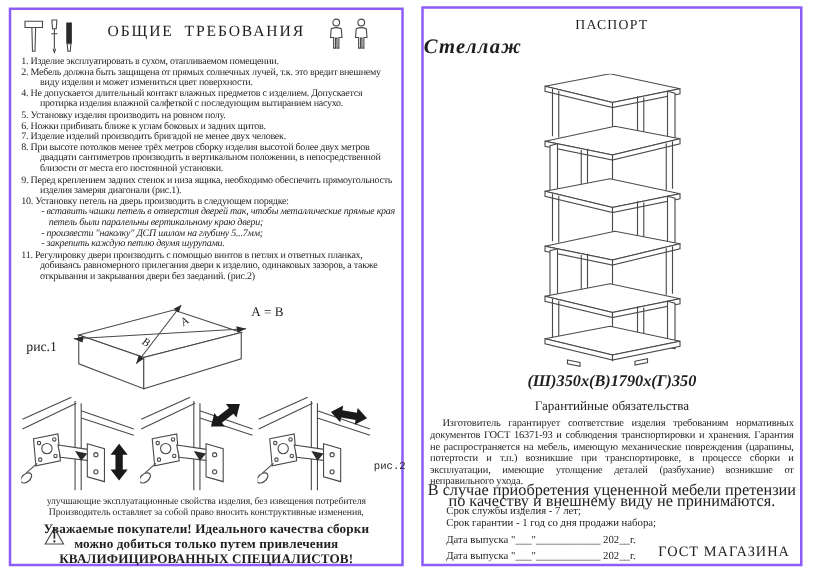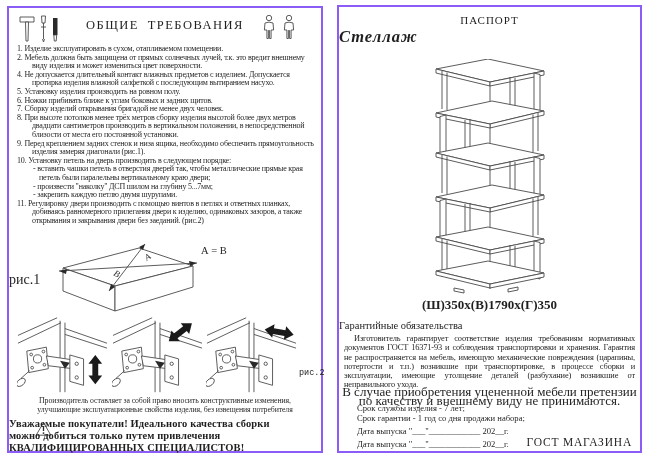--- a/index.html
+++ b/index.html
@@ -15,47 +15,47 @@
   
   .lp-header{position:absolute;top:3px;left:6px;right:6px;height:32px;}
   .lp-title{position:absolute;left:0;right:0;top:7px;text-align:center;
     font-size:12.5px;letter-spacing:1.5px;word-spacing:4px;}
   .tools-ic{position:absolute;left:4px;top:2px;}
   .people-ic{position:absolute;right:14px;top:3px;}
 
   .req-list{position:absolute;top:37px;left:8px;width:299px;
     font-size:8px;line-height:8.6px;letter-spacing:-0.2px;}
   .req-item{padding-left:15px;text-indent:-15px;}
-  .req-sub{padding-left:22px;text-indent:-6px;}
+  .req-sub{padding-left:22px;text-indent:-6px;font-style:italic;}
 
   .fig1-row{position:absolute;left:0;top:231px;width:100%;height:78px;}
-  .fig1-label{position:absolute;left:0;top:33px;font-size:14px;}
+  .fig1-label{position:absolute;left:12px;top:33px;font-size:11px;}
   .fig1-svg{position:absolute;left:42px;top:2px;}
   .fig1-eq{position:absolute;left:192px;top:6px;font-size:10.5px;}
 
   .fig2-row{position:absolute;left:0;top:305px;width:100%;height:84px;font-family:Liberation Mono, monospace;}
   .hinge-svg{position:absolute;top:0;}
   .hinge-1{left:8px;} .hinge-2{left:103px;} .hinge-3{left:197px;}
   .fig2-label{position:absolute;left:290px;top:55px;font-size:8.5px;}
 
   .manu-note{position:absolute;left:0;top:389px;width:100%;text-align:center;
     font-size:7.8px;line-height:8.6px;letter-spacing:-0.1px;color:#2a2a2a;}
-  .notice{position:absolute;left:0;top:410px;width:100%;text-align:left;
+  .notice{position:absolute;left:0;top:410px;width:100%;text-align:center;
     font-size:10.5px;line-height:11.8px;font-weight:bold;letter-spacing:0.1px;}
   .warn-tri{position:absolute;left:26px;top:413px;}
 
   
   .rp-doctype{position:absolute;top:7px;left:0;width:100%;text-align:center;
     font-size:11px;letter-spacing:1px;}
   .rp-product{position:absolute;top:20px;left:0;width:100%;text-align:left;
     font-size:16.5px;font-weight:bold;font-style:italic;letter-spacing:1px;}
   .shelf-svg{position:absolute;top:52px;left:50%;margin-left:-62px;}
   .rp-dims{position:absolute;top:290px;left:0;width:100%;text-align:center;
-    font-size:13px;font-weight:bold;}
-  .rp-war-title{position:absolute;top:313px;left:0;width:100%;
+    font-size:13px;font-weight:bold;font-style:italic;}
+  .rp-war-title{position:absolute;top:313px;left:0;width:100%;text-align:center;
     font-size:10.5px;}
   .rp-war-text{position:absolute;top:327px;left:5px;right:5px;
     font-size:8.4px;line-height:9.3px;letter-spacing:-0.15px;text-align:justify;
     text-indent:10px;}
   .rp-disc{position:absolute;left:0;width:100%;text-align:center;font-size:13px;}
   .rp-disc-1{top:377px;} .rp-disc-2{top:386px;}
   .rp-line{position:absolute;left:18px;font-size:8.6px;}
   .rp-service{top:396px;text-align:center;} .rp-warranty{top:406px;}
   .rp-date1{top:419px;} .rp-date2{top:432px;}
   .rp-stamp{position:absolute;right:8px;bottom:3px;font-size:11.5px;letter-spacing:0.8px;}
@@ -129,21 +129,21 @@
       <use href="#personG" transform="translate(30,1)"></use>
     </svg>
   </div>
 
   <div class="req-list">
     <div class="req-item"><span>1.</span> <span>Изделие эксплуатировать в сухом, отапливаемом помещении.</span></div>
     <div class="req-item"><span>2.</span> <span>Мебель должна быть защищена от прямых солнечных лучей, т.к. это вредит внешнему виду изделия и может измениться цвет поверхности.</span></div>
     <div class="req-item"><span>4.</span> <span>Не допускается длительный контакт влажных предметов с изделием. Допускается протирка изделия влажной салфеткой с последующим вытиранием насухо.</span></div>
     <div class="req-item"><span>5.</span> <span>Установку изделия производить на ровном полу.</span></div>
     <div class="req-item"><span>6.</span> <span>Ножки прибивать ближе к углам боковых и задних щитов.</span></div>
-    <div class="req-item"><span>7.</span> <span>Сборку изделий открывания бригадой не менее двух человек.</span></div>
+    <div class="req-item"><span>7.</span> <span>Изделие изделий производить бригадой не менее двух человек.</span></div>
     <div class="req-item"><span>8.</span> <span>При высоте потолков менее трёх метров сборку изделия высотой более двух метров двадцати сантиметров производить в вертикальном положении, в непосредственной близости от места его постоянной установки.</span></div>
     <div class="req-item"><span>9.</span> <span>Перед креплением задних стенок и низа ящика, необходимо обеспечить прямоугольность изделия замеряя диагонали (рис.1).</span></div>
     <div class="req-item"><span>10.</span> <span>Установку петель на дверь производить в следующем порядке:</span></div>
     <div class="req-sub">- вставить чашки петель в отверстия дверей так, чтобы металлические прямые края петель были паралельны вертикальному краю двери;</div>
     <div class="req-sub">- произвести "наколку" ДСП шилом на глубину 5...7мм;</div>
     <div class="req-sub">- закрепить каждую петлю двумя шурупами.</div>
     <div class="req-item"><span>11.</span> <span>Регулировку двери производить с помощью винтов в петлях и ответных планках, добиваясь равномерного прилегания двери к изделию, одинаковых зазоров, а также открывания и закрывания двери без заеданий. (рис.2)</span></div>
   </div>
 
   <div class="fig1-row">
@@ -174,22 +174,22 @@
       <use href="#dblarrow" transform="translate(58,28) rotate(-38)" fill="#1a1a1a"></use>
     </svg>
     <svg class="hinge-svg hinge-3" width="92" height="82" viewBox="0 0 94 82">
       <use href="#hingeG"></use>
       <use href="#dblarrow" transform="translate(60,16) rotate(10)" fill="#1a1a1a"></use>
     </svg>
     <div class="fig2-label">рис.2</div>
   </div>
 
   <div class="manu-note">
+    <div>улучшающие эксплуатационные свойства изделия, без извещения потребителя</div>
     <div>Производитель оставляет за собой право вносить конструктивные изменения,</div>
-    <div>улучшающие эксплуатационные свойства изделия, без извещения потребителя</div>
   </div>
 
   <svg class="warn-tri" width="17" height="16" viewBox="0 0 17 16">
     <polygon class="ln" points="8.5,1.5 15.8,14.2 1.2,14.2"></polygon>
     <path d="M8.5,5.2 L8.5,10" stroke="#2a2a2a" stroke-width="1.3"></path>
     <circle class="dark" cx="8.5" cy="12.1" r="0.9"></circle>
   </svg>
   <div class="notice">
     <div>Уважаемые покупатели! Идеального качества сборки</div>
     <div>можно добиться только путем привлечения</div>

